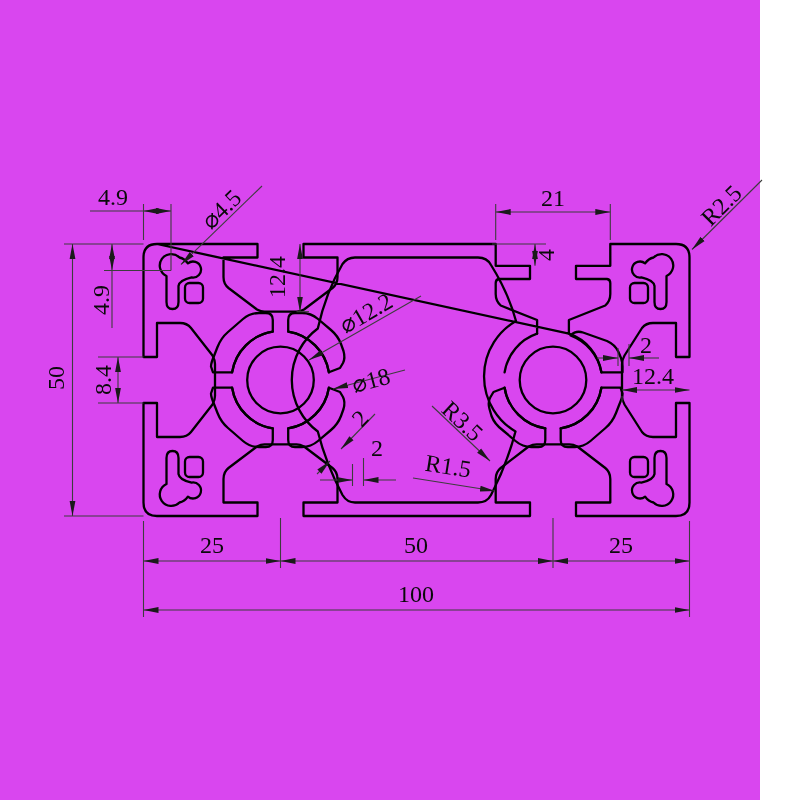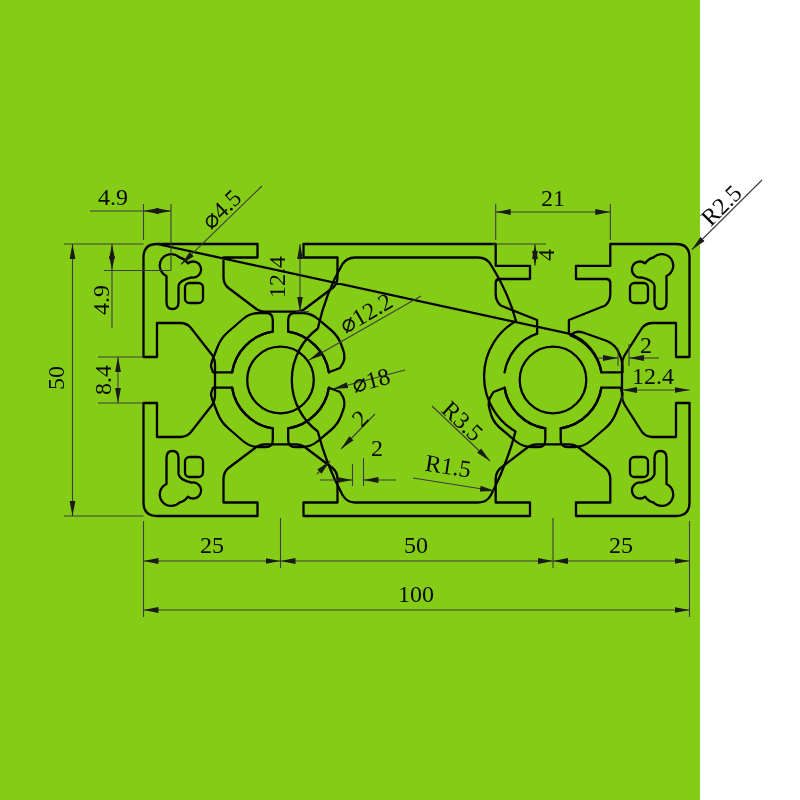--- a/index.html
+++ b/index.html
@@ -1,16 +1,16 @@
 <!DOCTYPE html>
 <html><head>
 <meta charset="utf-8">
 <style>
   html,body{margin:0;padding:0;background:#ffffff;width:800px;height:800px;overflow:hidden;}
-  .stage{width:700px;height:800px;position:relative;background:#84cc16;}
+  .stage{width:760px;height:800px;position:relative;background:#d946ef;}
   svg{display:block;}
   .profile{stroke:#000000;stroke-width:2.3;fill:none;stroke-linejoin:round;stroke-linecap:round;}
   .dim{stroke:#3d3d3d;stroke-width:1.1;fill:none;}
   .dimtxt{font-family:"Liberation Serif","DejaVu Serif",serif;font-size:24px;fill:#0a0a0a;}
 </style>
 </head>
 <body>
 
 <div class="stage">
 <svg width="800" height="800" viewBox="0 0 800 800">

